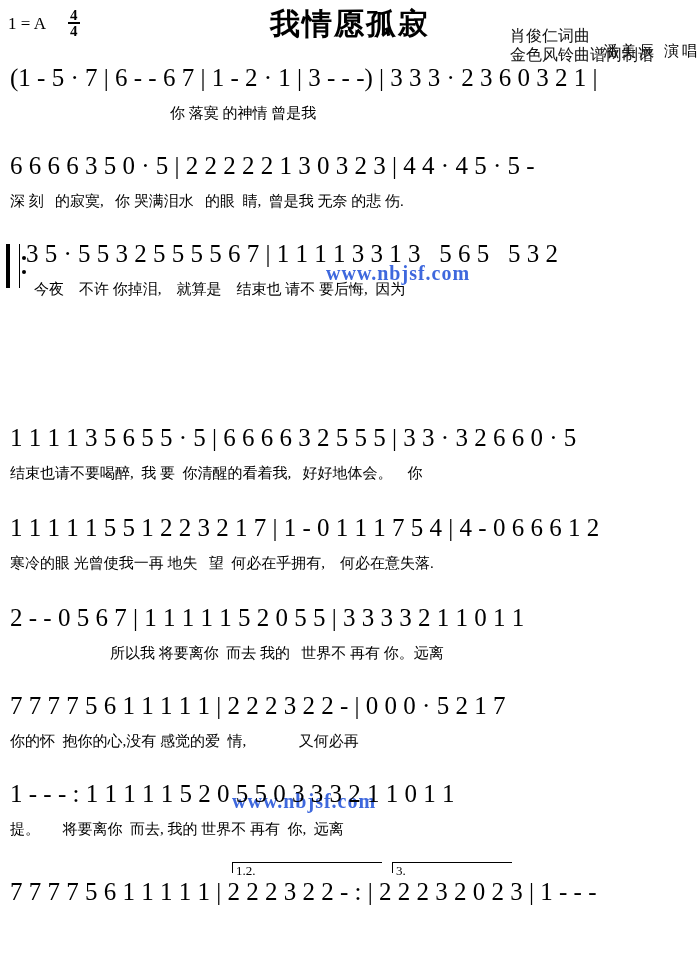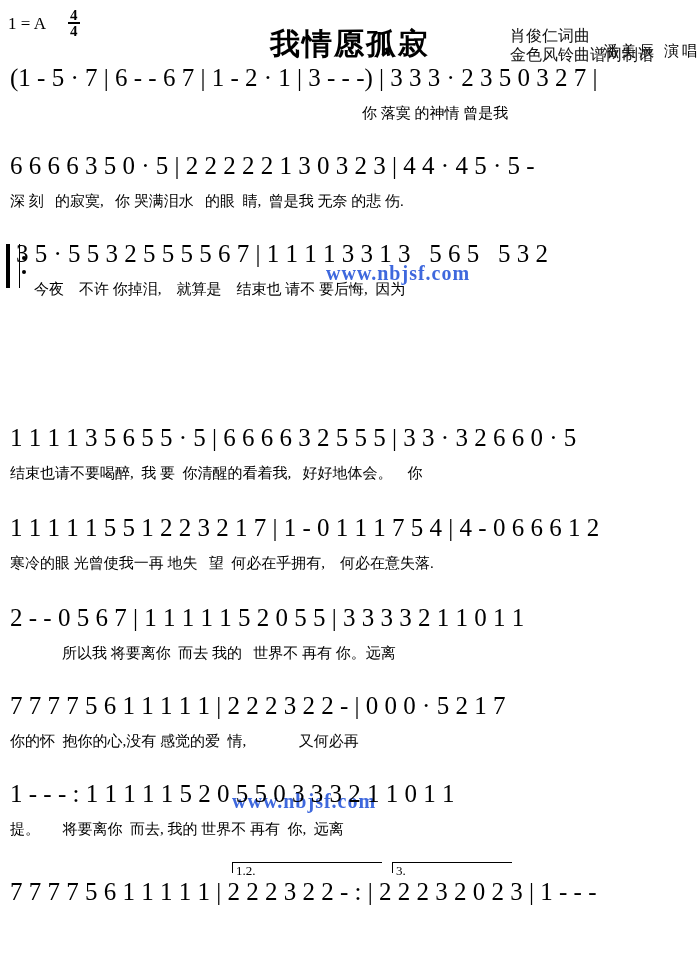--- a/index.html
+++ b/index.html
@@ -25,21 +25,20 @@
   }
   .meter .num{display:block;border-bottom:2px solid #000;padding:0 2px;}
   .meter .den{display:block;padding:0 2px;}
 
   .title{
     position:absolute;left:0;top:4px;width:700px;
     text-align:center;
     font-size:30px;font-weight:bold;
     letter-spacing:2px;
     font-family:"Liberation Serif",serif;
-    margin-top:20px;
   }
   .subtitle{
     position:absolute;left:0;top:42px;width:700px;
     text-align:right;
     font-size:15px;letter-spacing:3px;
   }
   .credits{
     position:absolute;right:22px;top:26px;
     font-size:16px;line-height:19px;text-align:left;
     color:#111;
@@ -59,22 +58,22 @@
   }
   .lyr{
     position:relative;
     height:26px;
     font-size:15px;
     white-space:pre;
     padding-left:10px;
     box-sizing:border-box;
     letter-spacing:0px;
   }
-  .lyr.indent1{padding-left:62px;}
-  .lyr.indent2{padding-left:170px;text-align:center;}
+  .lyr.indent1{padding-left:110px;}
+  .lyr.indent2{padding-left:170px;}
 
   
   .wm{
     position:absolute;
     font-size:20px;
     font-weight:bold;
     color:#1d4ed8;
     opacity:.85;
     font-family:Liberation Serif, serif;
     letter-spacing:1px;
@@ -120,32 +119,32 @@
   <div class="subtitle">潘美辰  演唱</div>
   <div class="credits">
     <div>肖俊仁词曲</div>
     <div>金色风铃曲谱网制谱</div>
   </div>
 
   <div class="wm wm1">www.nbjsf.com</div>
   <div class="wm wm2">www.nbjsf.com</div>
 
   <div class="row" style="top:64px">
-    <div class="notes">(1 - 5 · 7 | 6 - - 6 7 | 1 - 2 · 1 | 3 - - -) | 3 3 3 · 2 3 5 0 3 2 7 |</div>
+    <div class="notes">(1 - 5 · 7 | 6 - - 6 7 | 1 - 2 · 1 | 3 - - -) | 3 3 3 · 2 3 6 0 3 2 1 |</div>
     <div class="lyr indent2">你 落寞 的神情 曾是我</div>
   </div>
 
   <div class="row" style="top:152px">
     <div class="notes">6 6 6 6 3 5 0 · 5 | 2 2 2 2 2 1 3 0 3 2 3 | 4 4 · 4 5 · 5 -</div>
     <div class="lyr">深 刻   的寂寞,   你 哭满泪水   的眼  睛,  曾是我 无奈 的悲 伤.</div>
   </div>
 
   <div class="row" style="top:240px">
     <div class="repeat-open" style="left:6px;top:4px"></div>
-    <div class="notes" style="padding-left:16px">3 5 · 5 5 3 2 5 5 5 5 6 7 | 1 1 1 1 3 3 1 3   5 6 5   5 3 2</div>
+    <div class="notes" style="padding-left:26px">3 5 · 5 5 3 2 5 5 5 5 6 7 | 1 1 1 1 3 3 1 3   5 6 5   5 3 2</div>
     <div class="lyr" style="padding-left:34px">今夜    不许 你掉泪,    就算是    结束也 请不 要后悔,  因为</div>
   </div>
 
 
   <div class="row" style="top:424px">
     <div class="notes">1 1 1 1 3 5 6 5 5 · 5 | 6 6 6 6 3 2 5 5 5 | 3 3 · 3 2 6 6 0 · 5</div>
     <div class="lyr">结束也请不要喝醉,  我 要  你清醒的看着我,   好好地体会。    你</div>
   </div>
 
   <div class="row" style="top:514px">

